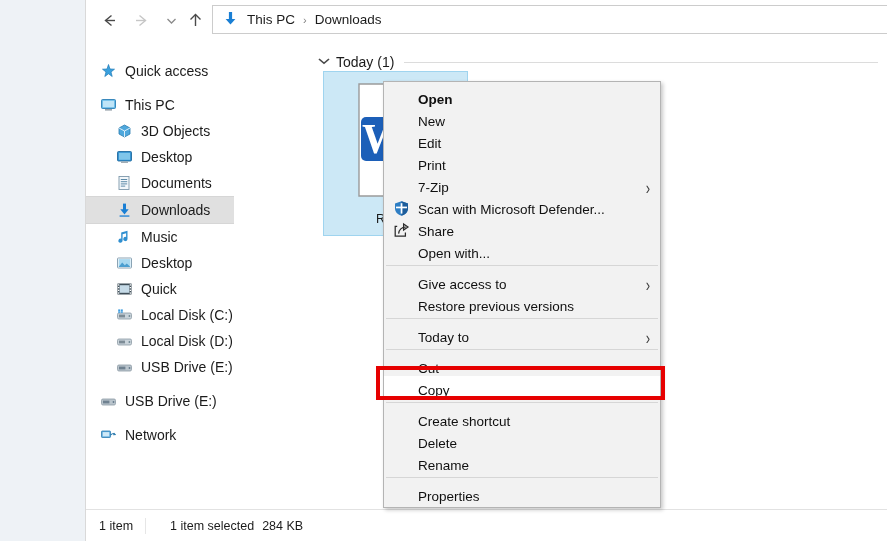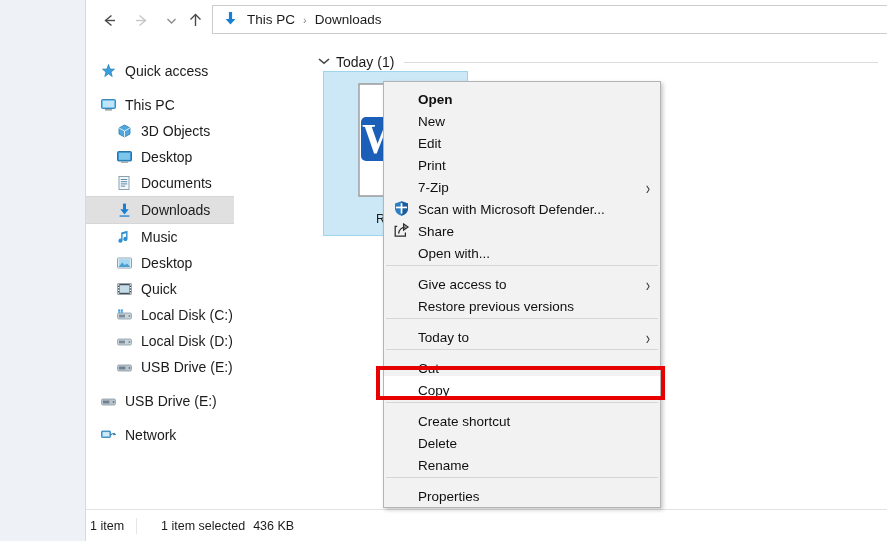--- a/index.html
+++ b/index.html
@@ -174,21 +174,21 @@
     background: #ffffff;
     border-top: 1px solid #e2e2e2;
     display: flex;
     align-items: center;
   }
   .status-cell {
     font-size: 12.5px;
     color: #1b1b1b;
     white-space: nowrap;
   }
-  #status-count { margin-left: 4px; }
+  #status-count { margin-left: 13px; }
   #status-sel   { margin-left: 24px; }
   #status-size  { margin-left: 8px; }
   .status-divider {
     width: 1px; height: 16px;
     background: #e6e6e6;
     margin-left: 12px;
   }
 
   
   #ctxmenu {
@@ -481,21 +481,21 @@
           </svg>
         </div>
         <div id="file-label">Recipe</div>
       </div>
     </div>
 
     <div id="statusbar">
       <span class="status-cell" id="status-count">1 item</span>
       <span class="status-divider"></span>
       <span class="status-cell" id="status-sel">1 item selected</span>
-      <span class="status-cell" id="status-size">436 KB</span>
+      <span class="status-cell" id="status-size">284 KB</span>
     </div>
 
   </div>
 
   <div id="ctxmenu">
       <div class="ctx-item bold">
         <span class="ctx-ico empty"></span>
         <span class="ctx-text">Open</span>
       </div>
       <div class="ctx-item">

